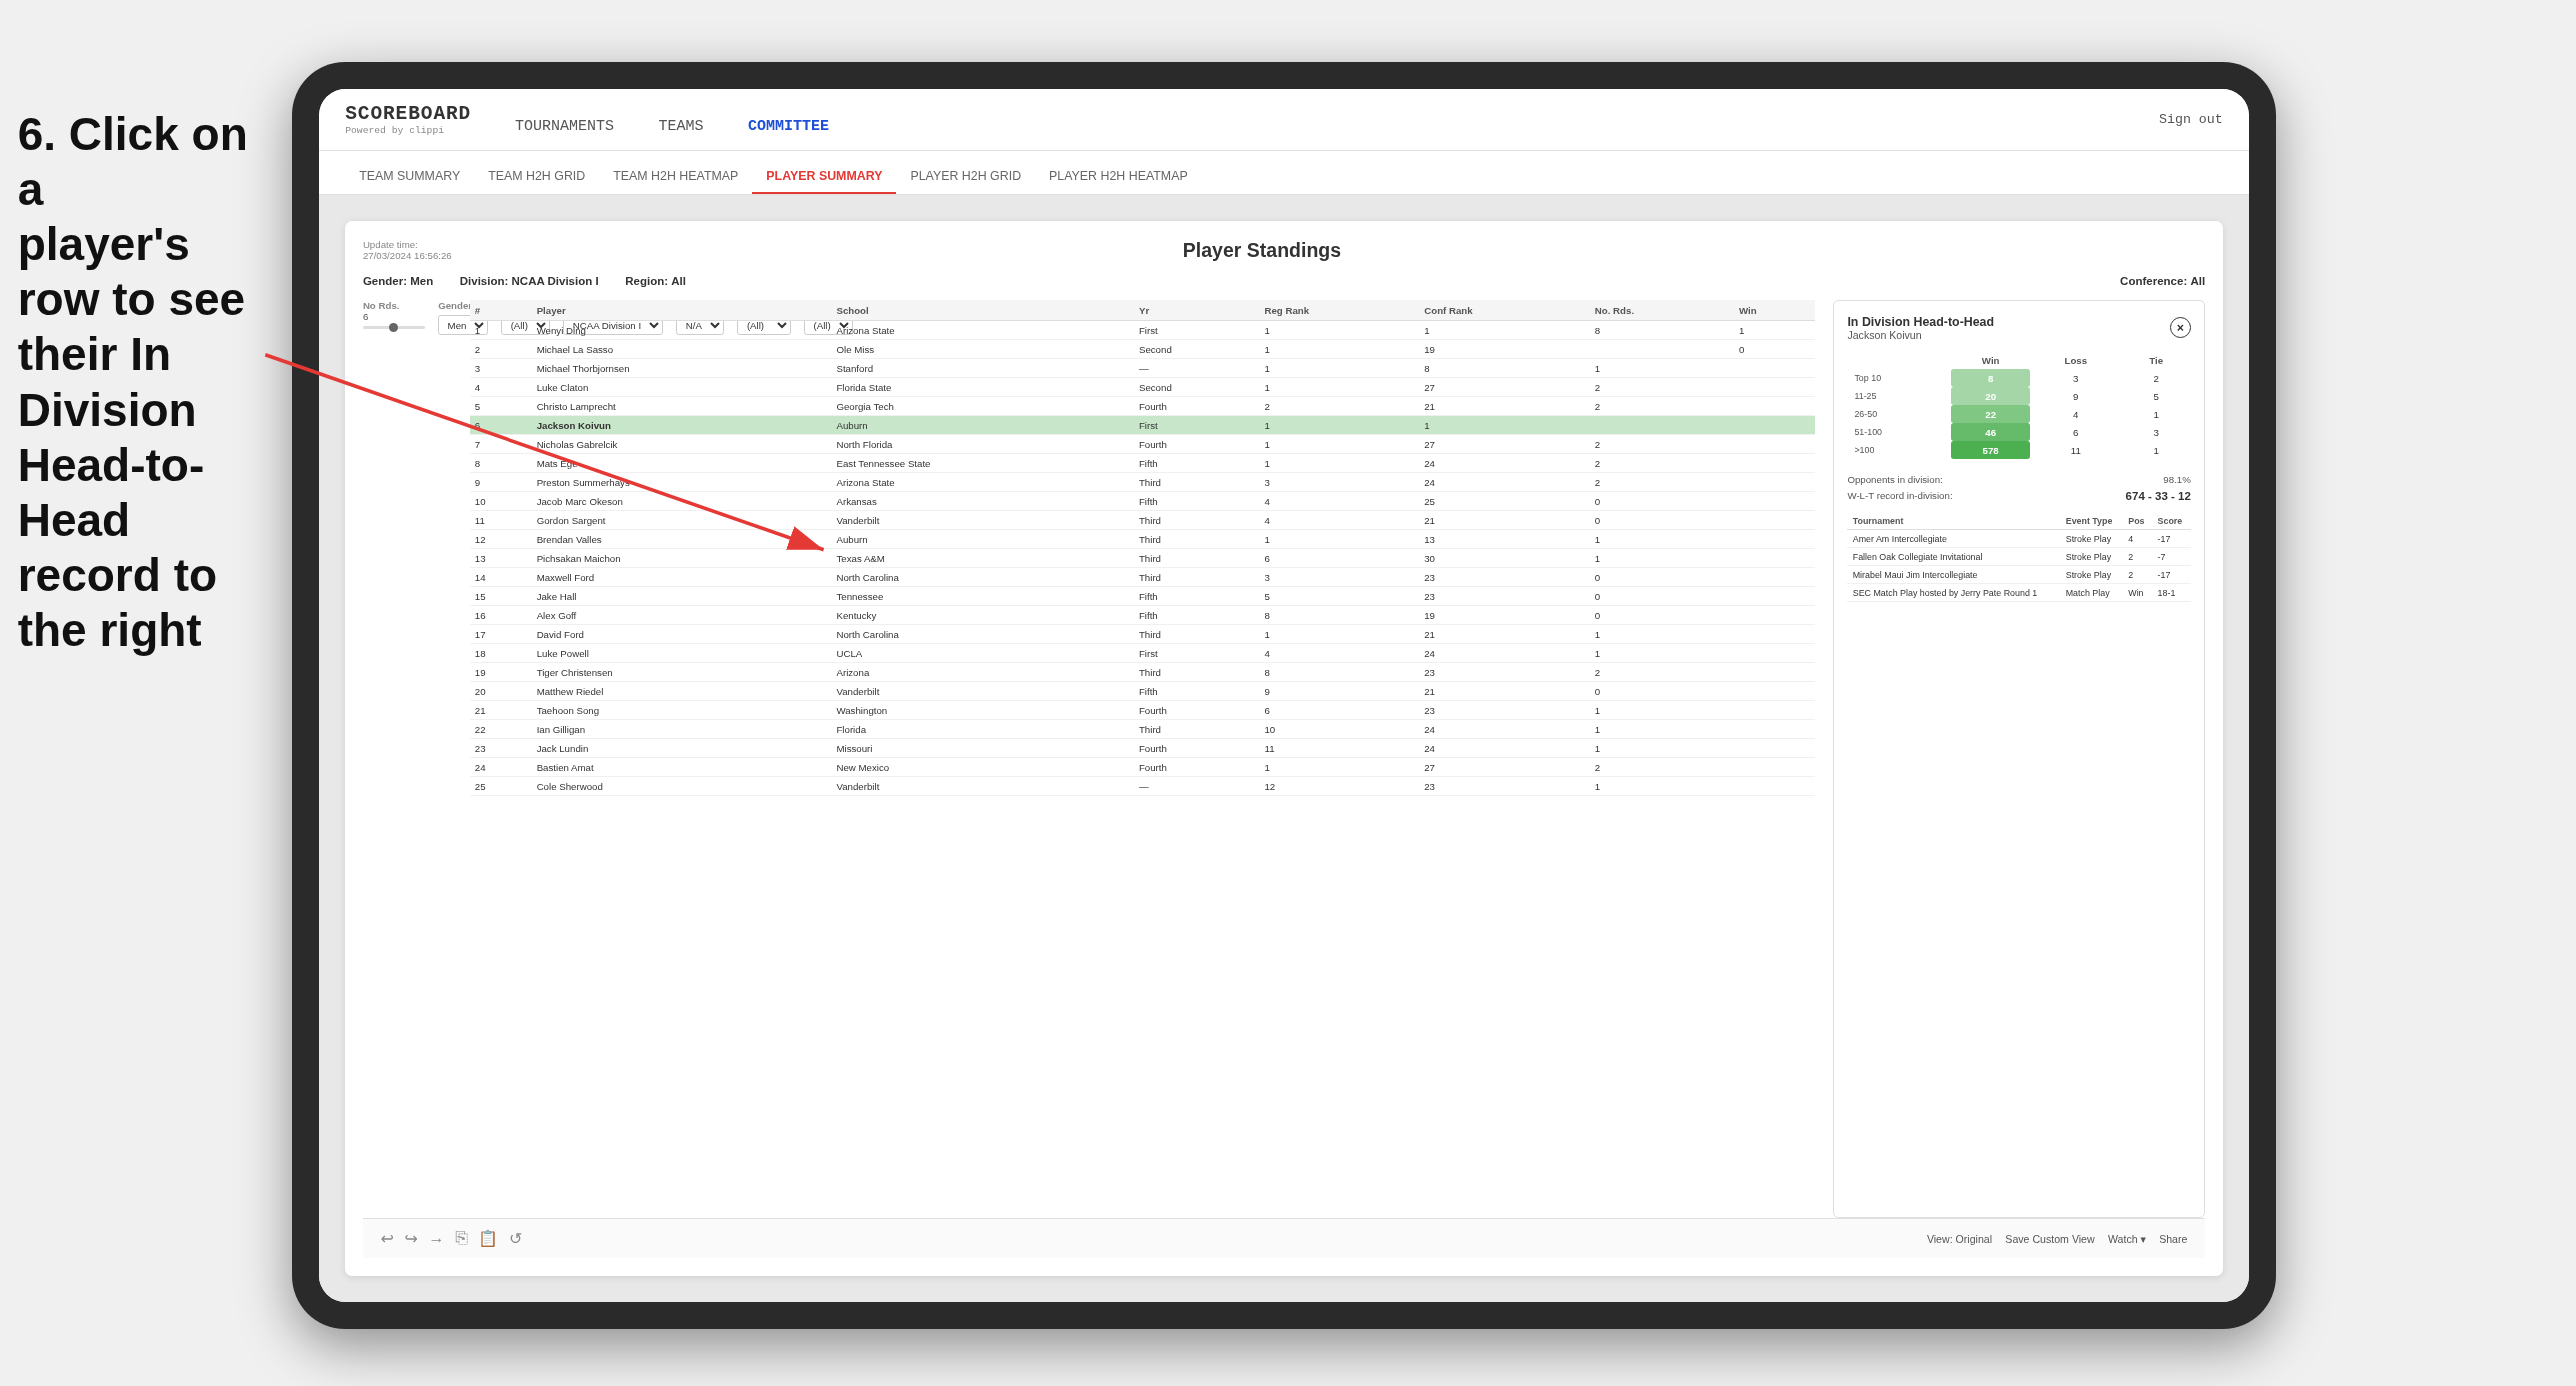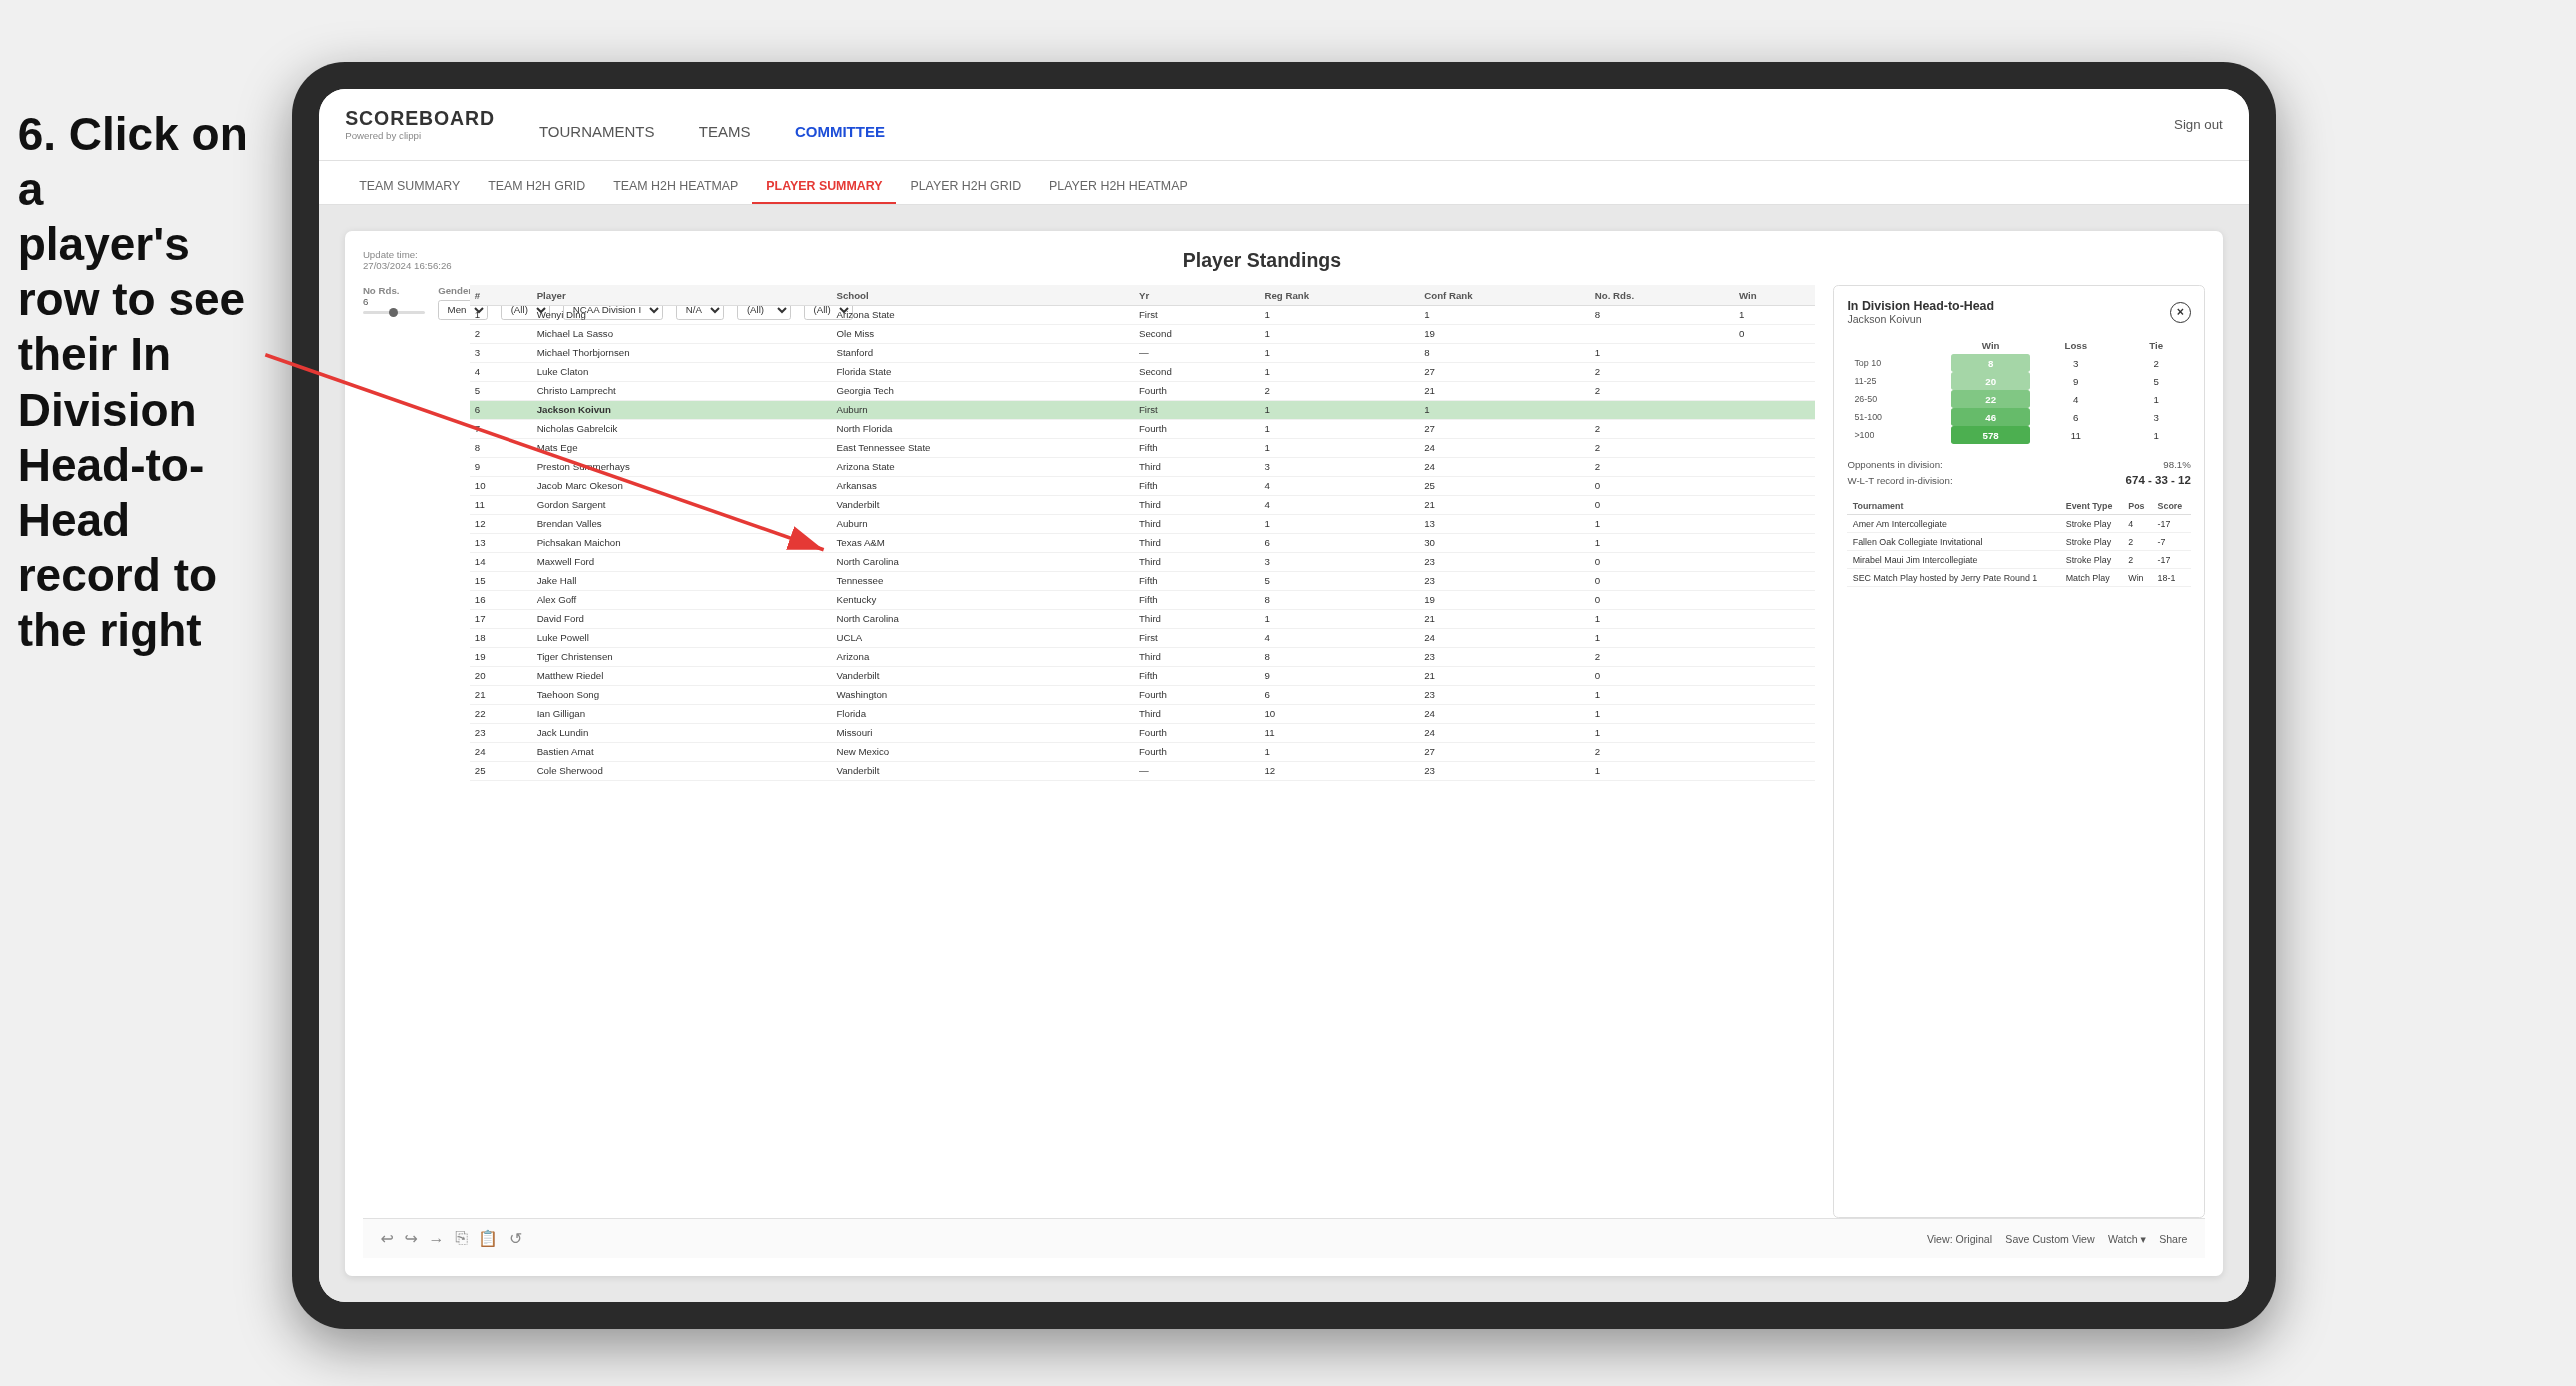--- a/index.html
+++ b/index.html
@@ -48,21 +48,22 @@
       flex-direction: column;
     }
 
     
     .top-nav {
       display: flex;
       align-items: center;
       padding: 8.9px 26.6px;
       background: #fff;
       border-bottom: 0.9px solid #e0e0e0;
-      height: 72px;
+      height: 62px;
+      font-family: Liberation Mono, monospace;
     }
 
     .logo-area {
       display: flex;
       flex-direction: column;
       margin-right: 35px;
     }
 
     .logo-scoreboard {
       font-size: 19.5px;
@@ -504,20 +505,35 @@
           <div>
             <div class="update-time">
               <span>Update time:</span><br>
               <span>27/03/2024 16:56:26</span>
             </div>
           </div>
           <div class="dashboard-title">Player Standings</div>
           <div style="width: 133px;"></div>
         </div>
 
+        <div class="filters-row">
+          <div class="filter-item">
+            <span>Gender:</span> <span>Men</span>
+          </div>
+          <div class="filter-item">
+            <span>Division:</span> <span>NCAA Division I</span>
+          </div>
+          <div class="filter-item">
+            <span>Region:</span> <span>All</span>
+          </div>
+          <div style="flex:1;"></div>
+          <div class="filter-item">
+            <span>Conference:</span> <span>All</span>
+          </div>
+        </div>
 
         <div class="content-split">
 
           <div class="sidebar-filters">
             <div class="no-rds-section">
               <div class="filter-label">No Rds.</div>
               <div>6</div>
               <div class="no-rds-slider">
                 <div class="no-rds-thumb"></div>
               </div>

